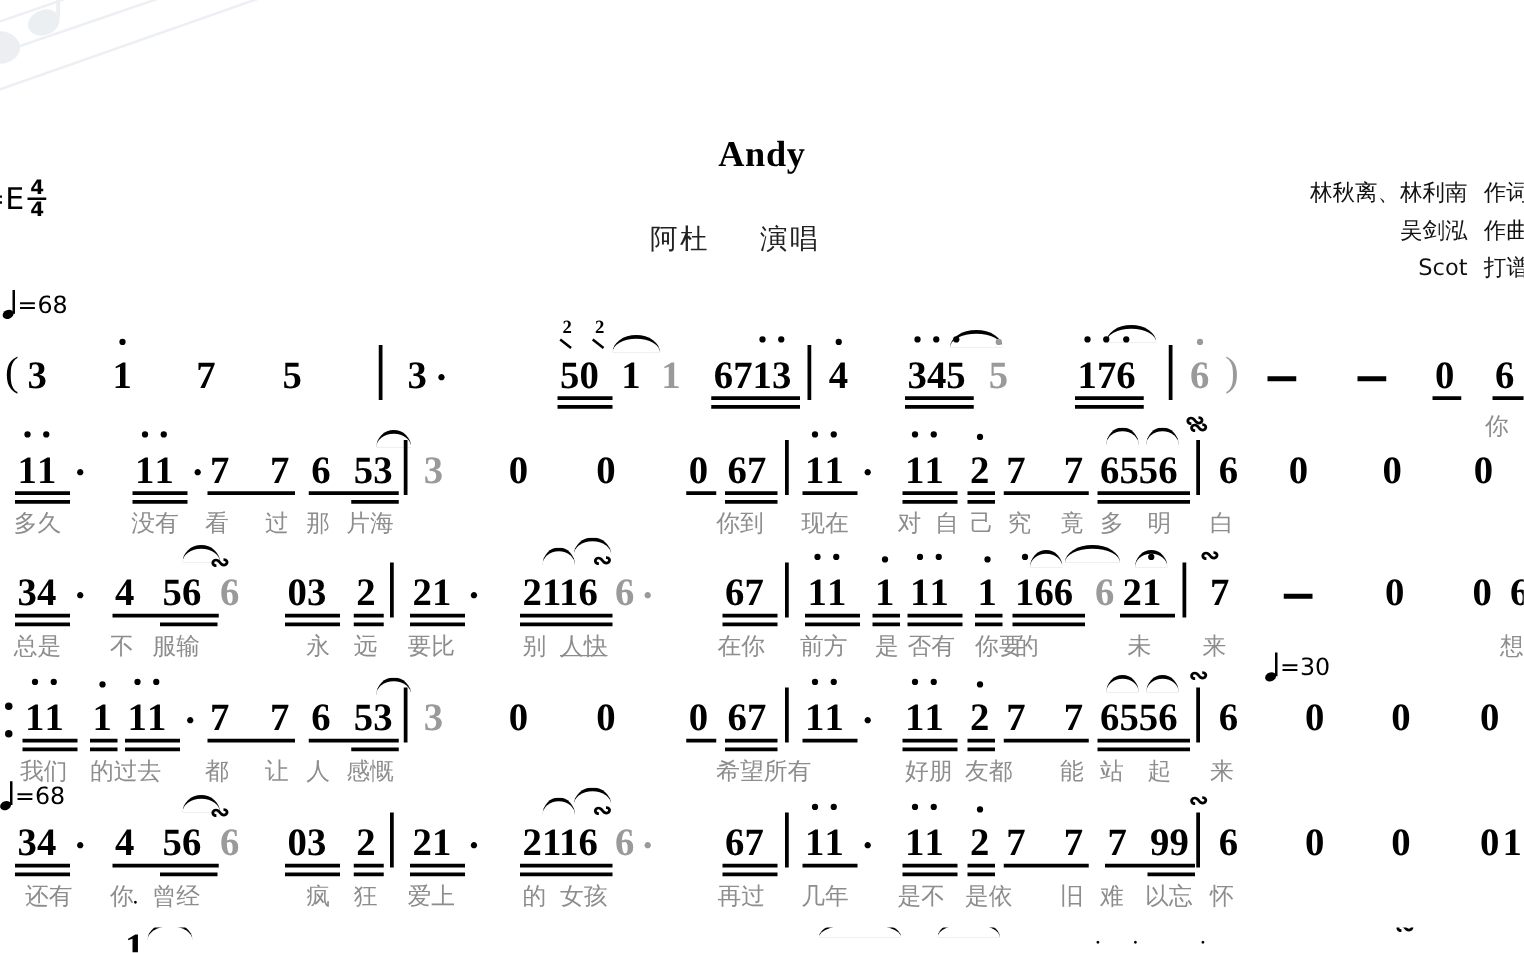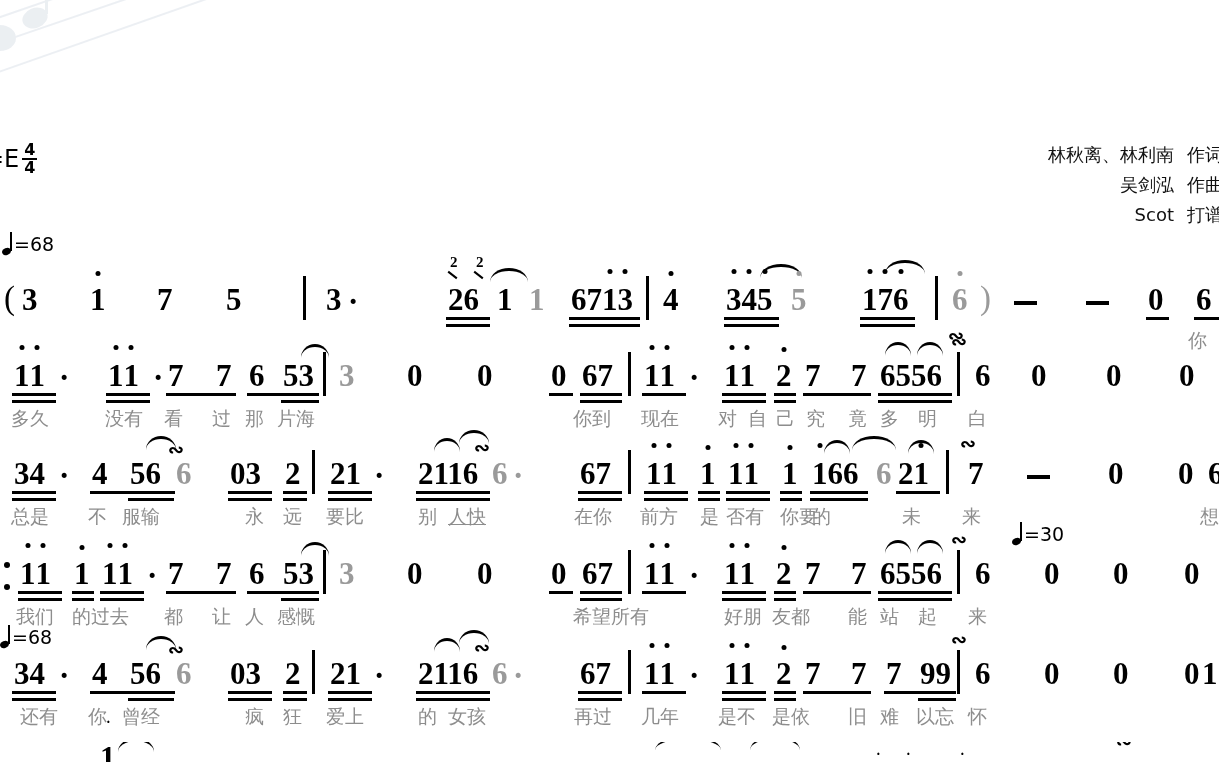--- a/index.html
+++ b/index.html
@@ -77,20 +77,26 @@
       <line x1="-20" y1="96" x2="225" y2="10"></line>
     </g>
     <g fill="#dce2e9">
       <ellipse cx="45" cy="32" rx="13" ry="10" transform="rotate(-22 45 32)"></ellipse>
       <rect x="55" y="-8" width="3" height="36"></rect>
       <ellipse cx="10" cy="52" rx="16" ry="13"></ellipse>
     </g>
     <path d="M6 40 a16 13 0 1 0 0 26 a10 8 0 1 1 0 -26" fill="#dce2e9"></path>
   </svg>
 
+  <div class="title">Andy</div>
+  <div class="singer">
+    <span>阿杜</span>
+    <span class="gapn"></span>
+    <span>演唱</span>
+  </div>
 
   <div class="credits">
     <span class="cl"><span>林秋离、林利南</span><span class="role">作词</span></span>
     <span class="cl"><span>吴剑泓</span><span class="role">作曲</span></span>
     <span class="cl"><span>Scot</span><span class="role">打谱</span></span>
   </div>
 
   <div class="keysig">
     <span>=E</span>
     <span class="frac">
@@ -130,21 +136,21 @@
     <span class="bar" style="left:303px;top:18px;height:44px;"></span>
 
     <span class="note" style="left:326px;top:26px;">3</span>
     <span class="augdot" style="left:348px;top:26px;">·</span>
 
     <span class="grace" style="left:450px;top:-4px;">2</span>
     <span class="graceSlash" style="left:447px;top:16px;"></span>
     <span class="grace" style="left:476px;top:-4px;">2</span>
     <span class="graceSlash" style="left:473px;top:16px;"></span>
     <span class="slur" style="left:490px;top:10px;width:38px;"></span>
-    <span class="note" style="left:448px;top:26px;">26</span>
+    <span class="note" style="left:448px;top:26px;">50</span>
     <span class="beam" style="left:446px;top:59px;width:44px;"></span>
     <span class="beam" style="left:446px;top:66px;width:44px;"></span>
     <span class="note" style="left:497px;top:26px;">1</span>
     <span class="note gray" style="left:529px;top:26px;">1</span>
 
     <span class="note" style="left:571px;top:26px;">67<span style="position:relative">1<i class="dotAbove"></i></span><span style="position:relative">3<i class="dotAbove"></i></span></span>
     <span class="beam" style="left:569px;top:59px;width:71px;"></span>
     <span class="beam" style="left:569px;top:66px;width:71px;"></span>
     <span class="bar" style="left:646px;top:18px;height:44px;"></span>
 

